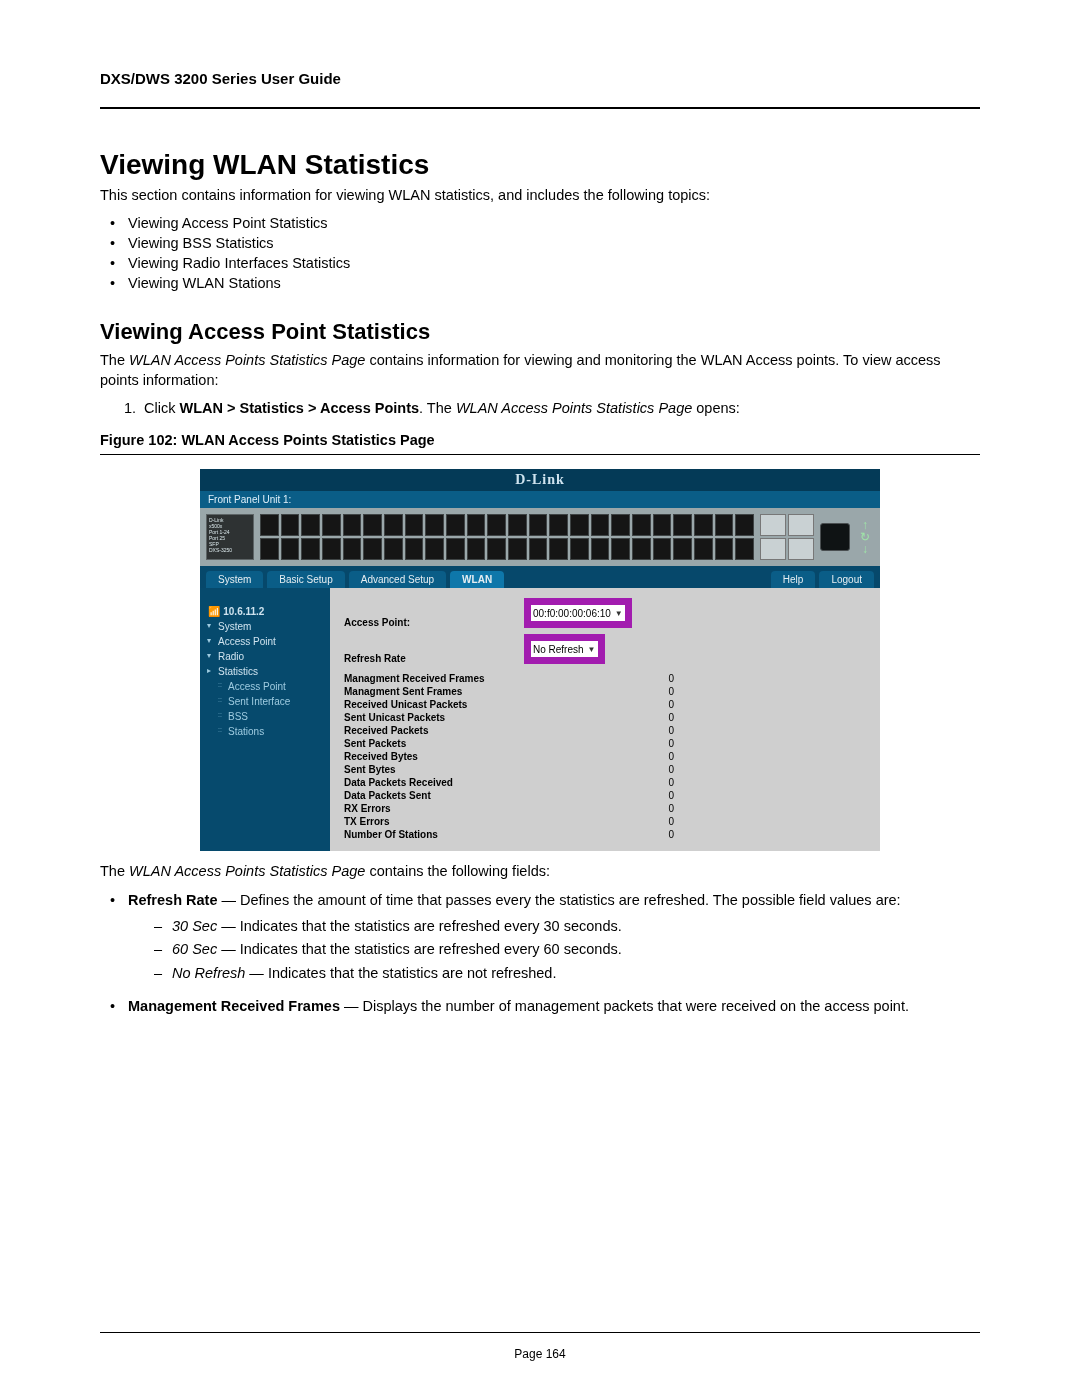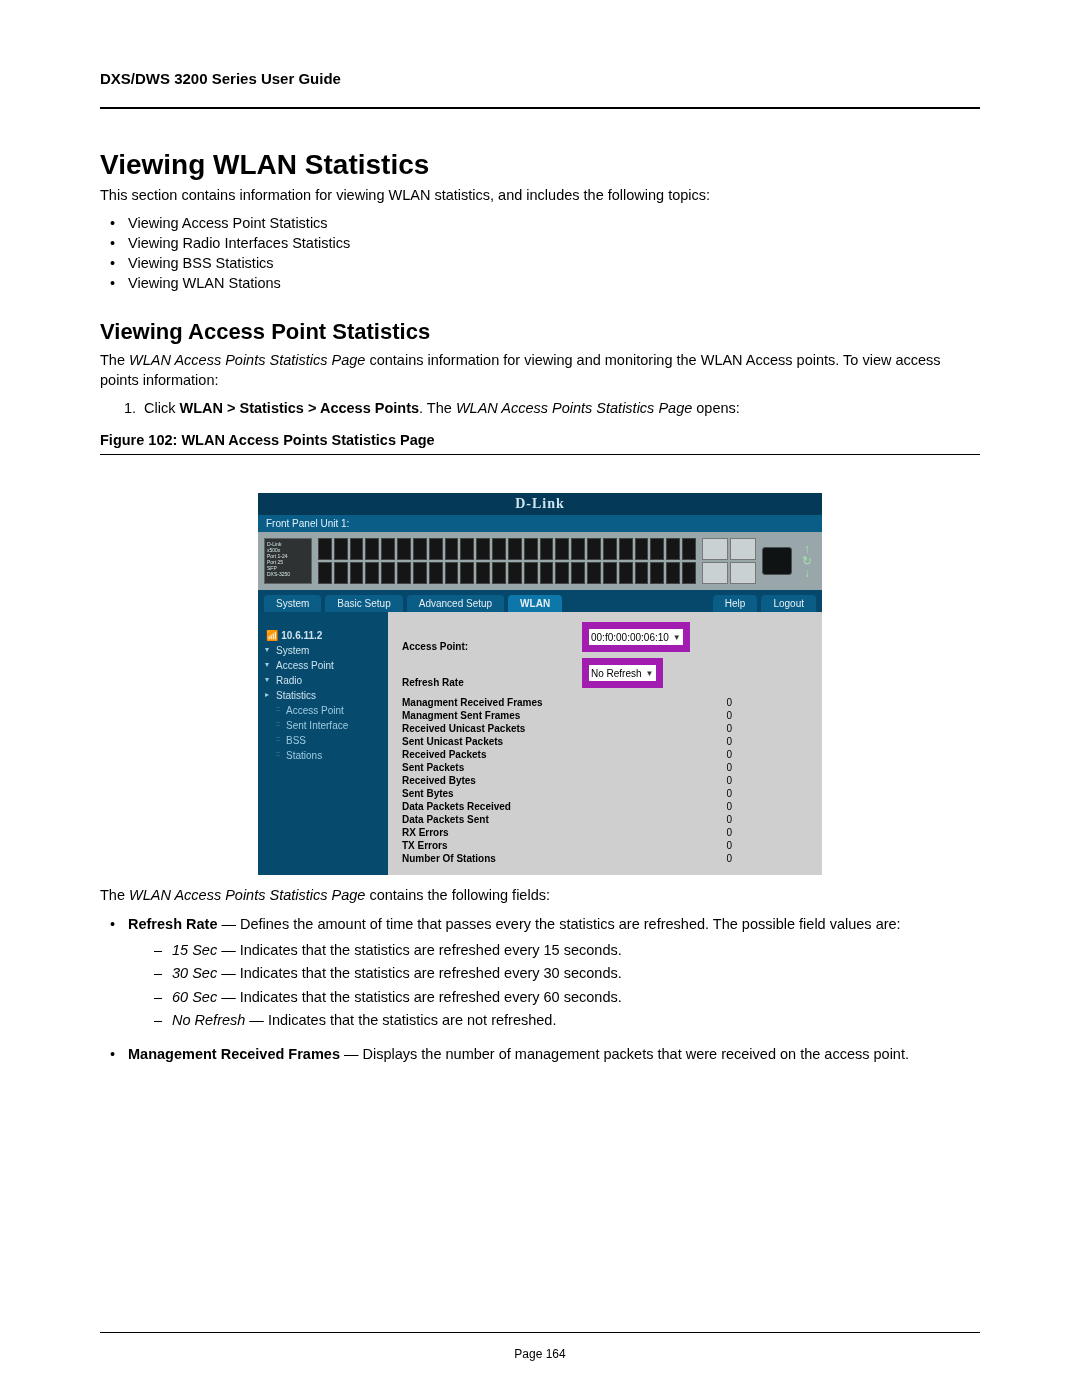--- a/index.html
+++ b/index.html
@@ -75,26 +75,25 @@
     margin: 0 0 14px 0;
   }
 
   
   .fig-wrap {
     display: flex;
     justify-content: center;
     margin-bottom: 12px;
   }
   .shot {
-    width: 564px;
+    width: 680px;
     background: #be185d;
     font-family: Verdana, Arial, sans-serif;
     font-size: 10px;
     color: #fff;
-    margin-top: 24px;
   }
   .shot-brand {
     background: #043a57;
     text-align: center;
     padding: 3px 0;
   }
   .brand-logo {
     display: inline-block;
     color: #cfe3ef;
     font-weight: bold;
@@ -211,22 +210,22 @@
 
 <div class="page">
   <div class="doc-header">DXS/DWS 3200 Series User Guide</div>
   <hr class="hr-thick">
 
   <h1 class="section-title">Viewing WLAN Statistics</h1>
   <div class="intro-text">This section contains information for viewing WLAN statistics, and includes the following topics:</div>
 
   <ul class="outer-bullets">
     <li>Viewing Access Point Statistics</li>
+    <li>Viewing BSS Statistics</li>
     <li>Viewing Radio Interfaces Statistics</li>
-    <li>Viewing BSS Statistics</li>
     <li>Viewing WLAN Stations</li>
   </ul>
 
   <h2 class="sub-title">Viewing Access Point Statistics</h2>
   <div class="para">
     <span>The </span><span class="i">WLAN Access Points Statistics Page</span><span> contains information for viewing and monitoring the WLAN Access points. To view access points information:</span>
   </div>
 
   <ol class="steps">
     <li>
@@ -421,21 +420,20 @@
   </div>
 
   <div class="post-fig">
     <span>The </span><span class="i">WLAN Access Points Statistics Page</span><span> contains the following fields:</span>
   </div>
 
   <ul class="field-list">
     <li>
       <span class="b">Refresh Rate</span><span> — Defines the amount of time that passes every the statistics are refreshed. The possible field values are:</span>
       <ul class="sub-list">
-        <li><span class="i">15 Sec</span><span> — Indicates that the statistics are refreshed every 15 seconds.</span></li>
         <li><span class="i">30 Sec</span><span> — Indicates that the statistics are refreshed every 30 seconds.</span></li>
         <li><span class="i">60 Sec</span><span> — Indicates that the statistics are refreshed every 60 seconds.</span></li>
         <li><span class="i">No Refresh</span><span> — Indicates that the statistics are not refreshed.</span></li>
       </ul>
     </li>
     <li>
       <span class="b">Management Received Frames</span><span> — Displays the number of management packets that were received on the access point.</span>
     </li>
   </ul>
 

